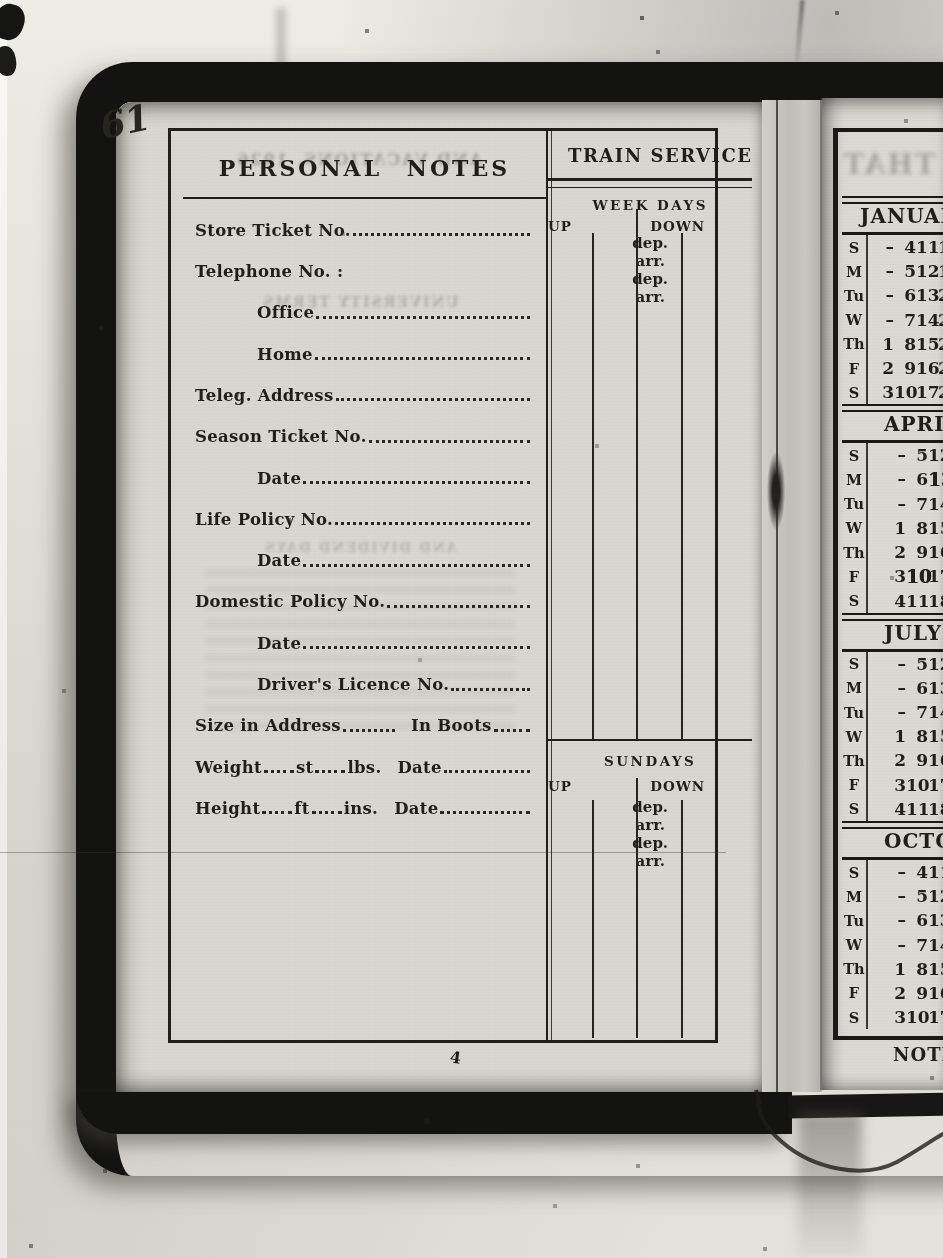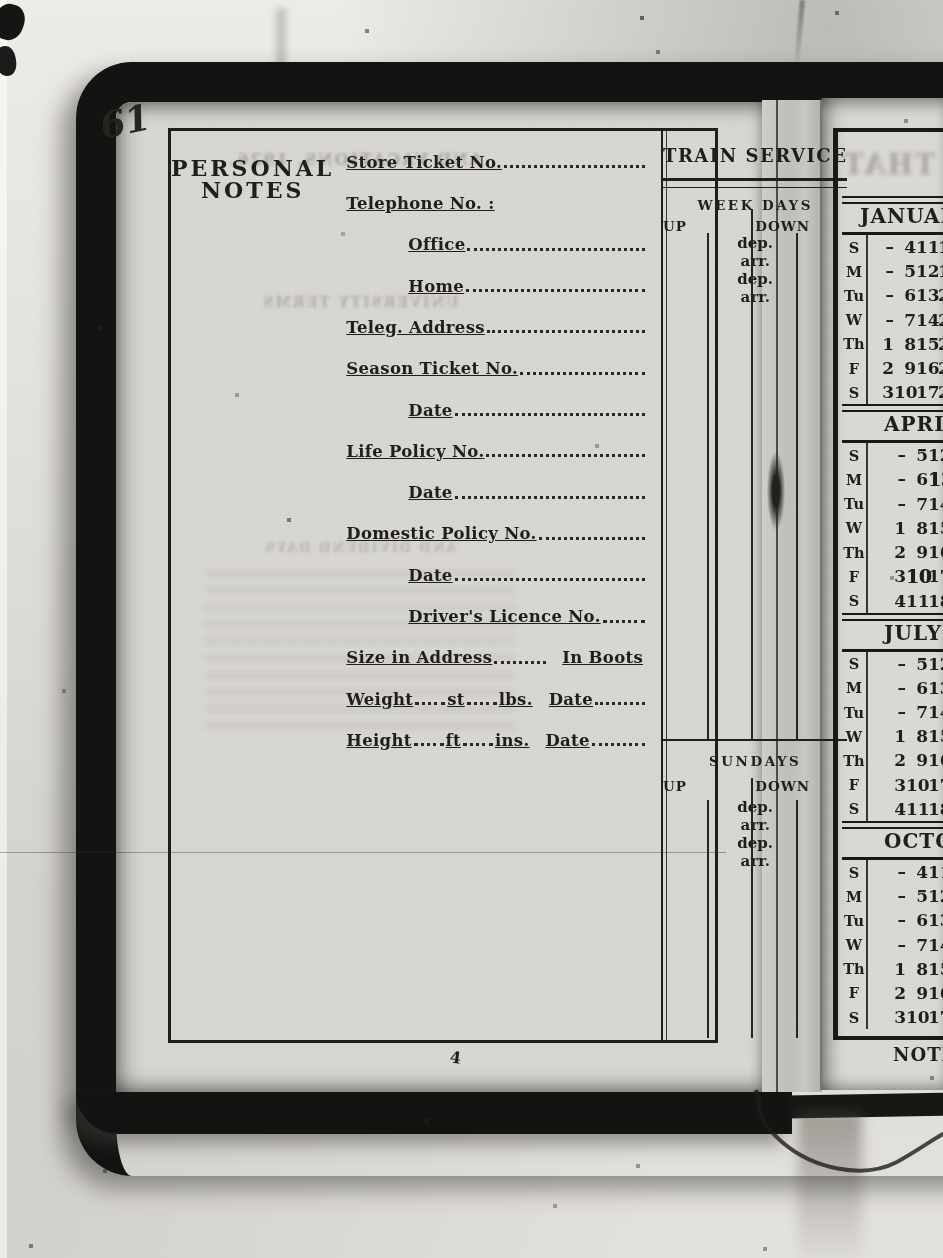--- a/index.html
+++ b/index.html
@@ -52,33 +52,33 @@
   .note-label{left:893px;top:1044px;font:700 18px "DejaVu Serif",serif;letter-spacing:1px;white-space:nowrap;}
   
   .gh{transform:scaleX(-1);filter:blur(1.4px);color:rgba(55,52,47,.3);font:700 16px "DejaVu Serif",serif;letter-spacing:2px;white-space:nowrap;text-align:center;}
   .gh1{left:190px;top:150px;width:330px;}
   .gh2{left:215px;top:294px;width:290px;font-size:14px;color:rgba(55,52,47,.24);}
   .gh3{left:205px;top:540px;width:310px;font-size:13px;color:rgba(55,52,47,.2);}
   .gh-block{left:205px;top:562px;width:310px;height:168px;
     background:repeating-linear-gradient(0deg,rgba(70,66,60,.055) 0 8px,transparent 8px 17px);filter:blur(2px);}
   
   .pn-box{left:168px;top:128px;width:550px;height:915px;border:3px solid #201e1a;box-sizing:border-box;display:flex;}
-  .pn-col{flex:0 0 363px;display:flex;flex-direction:row;}
+  .pn-col{flex:0 0 363px;display:flex;flex-direction:column;padding-left:12px;}
   .pn-title{margin-top:26px;text-align:center;font:700 22px/1 "DejaVu Serif",serif;letter-spacing:3px;word-spacing:14px;}
   .pn-title-rule{margin-top:18px;border-bottom:2px solid #201e1a;}
   .pn-rows{padding:5px 14px 0 12px;display:flex;flex-direction:column;}
-  .pn-row{height:41.3px;display:flex;align-items:flex-end;font:700 16.5px "DejaVu Serif",serif;letter-spacing:.3px;text-decoration:underline;}
+  .pn-row{height:41.3px;display:flex;align-items:flex-end;font:700 16.5px "DejaVu Serif",serif;letter-spacing:.3px;}
   .pn-row .lbl{margin-bottom:6px;white-space:nowrap;line-height:1;}
   .pn-row.ind{padding-left:62px;}
   .pn-row.caps .lbl{font-variant:small-caps;letter-spacing:1px;font-size:17.5px;}
   .ld{border-bottom:3px dotted #2a2825;margin:0 2px 9px 2px;height:1px;}
   
   .ts-col{flex:1;border-left:2px solid #201e1a;position:relative;}
   .ts-col::before{content:"";position:absolute;left:3px;top:0;bottom:0;width:1px;background:rgba(32,30,26,.85);}
-  .ts-title{margin-top:14px;text-align:center;font:700 18px "DejaVu Serif",serif;letter-spacing:1.5px;white-space:nowrap;}
+  .ts-title{margin-top:14px;text-align:center;font:700 18px "DejaVu Serif",serif;letter-spacing:1.5px;white-space:nowrap;padding-left:20px;}
   .ts-rule{margin-top:12px;height:6px;border-top:3px solid #201e1a;border-bottom:1px solid #201e1a;}
   .hdr-sm{text-align:center;font:700 13.5px "DejaVu Serif",serif;letter-spacing:2.5px;white-space:nowrap;}
   .ts-weekdays{margin-top:9px;}
   .row2{display:flex;}
   .row2 span{flex:1;font:700 13.5px "DejaVu Serif",serif;letter-spacing:1px;}
   .ts-updown{margin-top:5px;}
   .row4{display:flex;flex-direction:column;}
   .row4 span{flex:1;text-align:center;font:700 15px "DejaVu Serif",serif;}
   .vline{position:absolute;width:2px;background:#26241f;}
   .wkv-mid{left:88px;top:78px;height:532px;}

